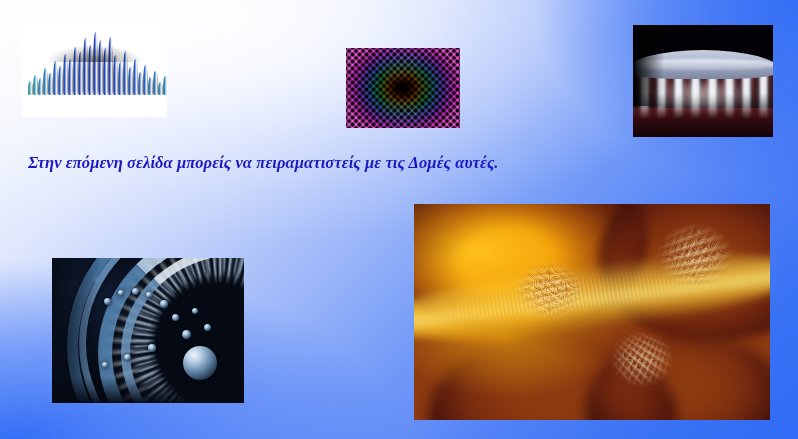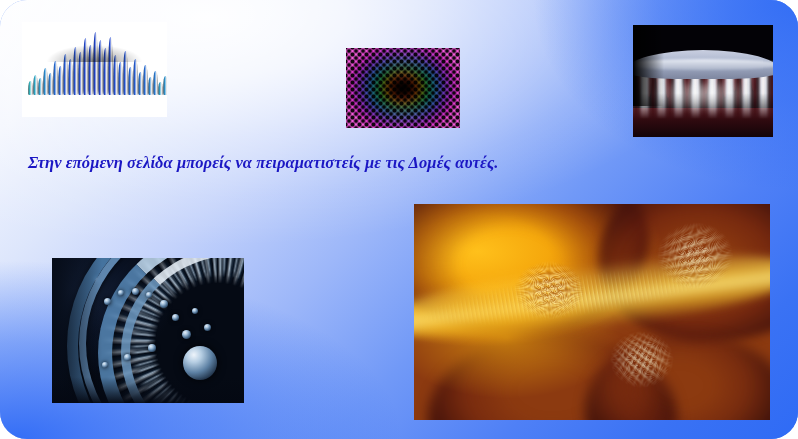--- a/index.html
+++ b/index.html
@@ -13,21 +13,20 @@
     font-family: "Liberation Serif", serif;
   }
 
   
   #slide {
     position: relative;
     width: 798px;
     height: 439px;
     overflow: hidden;
     background: #3b74f2;
-    border-radius: 27px;
   }
   
   #slide .bg-layer {
     position: absolute;
     inset: 0;
   }
   .bg-base {
     background: linear-gradient(135deg,
         #fdfdff 0%,
         #f2f5fe 10%,

